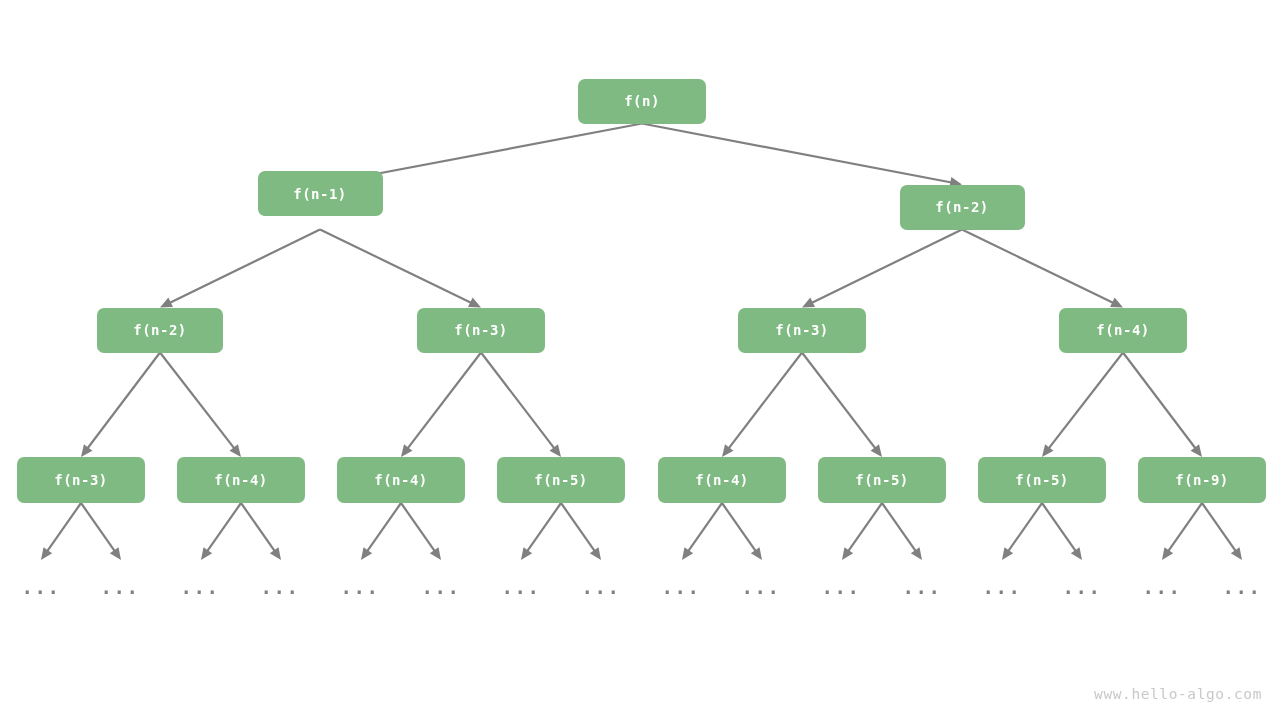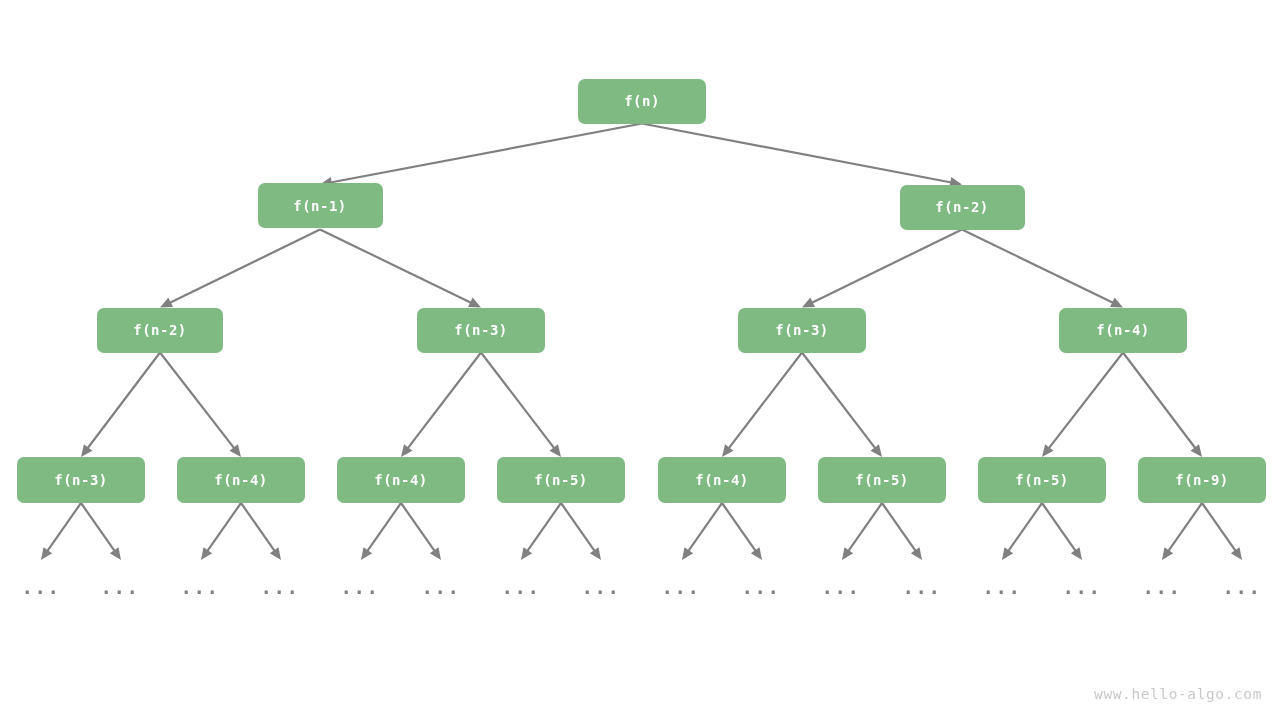--- a/index.html
+++ b/index.html
@@ -187,21 +187,21 @@
       <g>
         <line x1="1202" y1="503" x2="1236.6233749884575" y2="552.3383093585518" stroke="#808080" stroke-width="2.2" stroke-linecap="butt"></line>
         <polygon points="1242,560 1230.8424009980483,553.3285695303297 1239.520552240157,547.238638834113" fill="#808080"></polygon>
       </g>
     </svg>
 
   <div id="nodes-layer">
       <div class="node" style="left: 578px; top: 78.5px; width: 128px; height: 45px; background: rgb(127, 186, 130); color: rgb(255, 255, 255);">
         <span>f(n)</span>
       </div>
-      <div class="node" style="left: 257.5px; top: 183px; width: 125px; height: 45px; background: rgb(127, 186, 130); color: rgb(255, 255, 255);">
+      <div class="node" style="left: 257.5px; top: 171px; width: 125px; height: 45px; background: rgb(127, 186, 130); color: rgb(255, 255, 255);">
         <span>f(n-1)</span>
       </div>
       <div class="node" style="left: 899.5px; top: 184.5px; width: 125px; height: 45px; background: rgb(127, 186, 130); color: rgb(255, 255, 255);">
         <span>f(n-2)</span>
       </div>
       <div class="node" style="left: 97px; top: 307.5px; width: 126px; height: 45px; background: rgb(127, 186, 130); color: rgb(255, 255, 255);">
         <span>f(n-2)</span>
       </div>
       <div class="node" style="left: 417px; top: 307.5px; width: 128px; height: 45px; background: rgb(127, 186, 130); color: rgb(255, 255, 255);">
         <span>f(n-3)</span>

